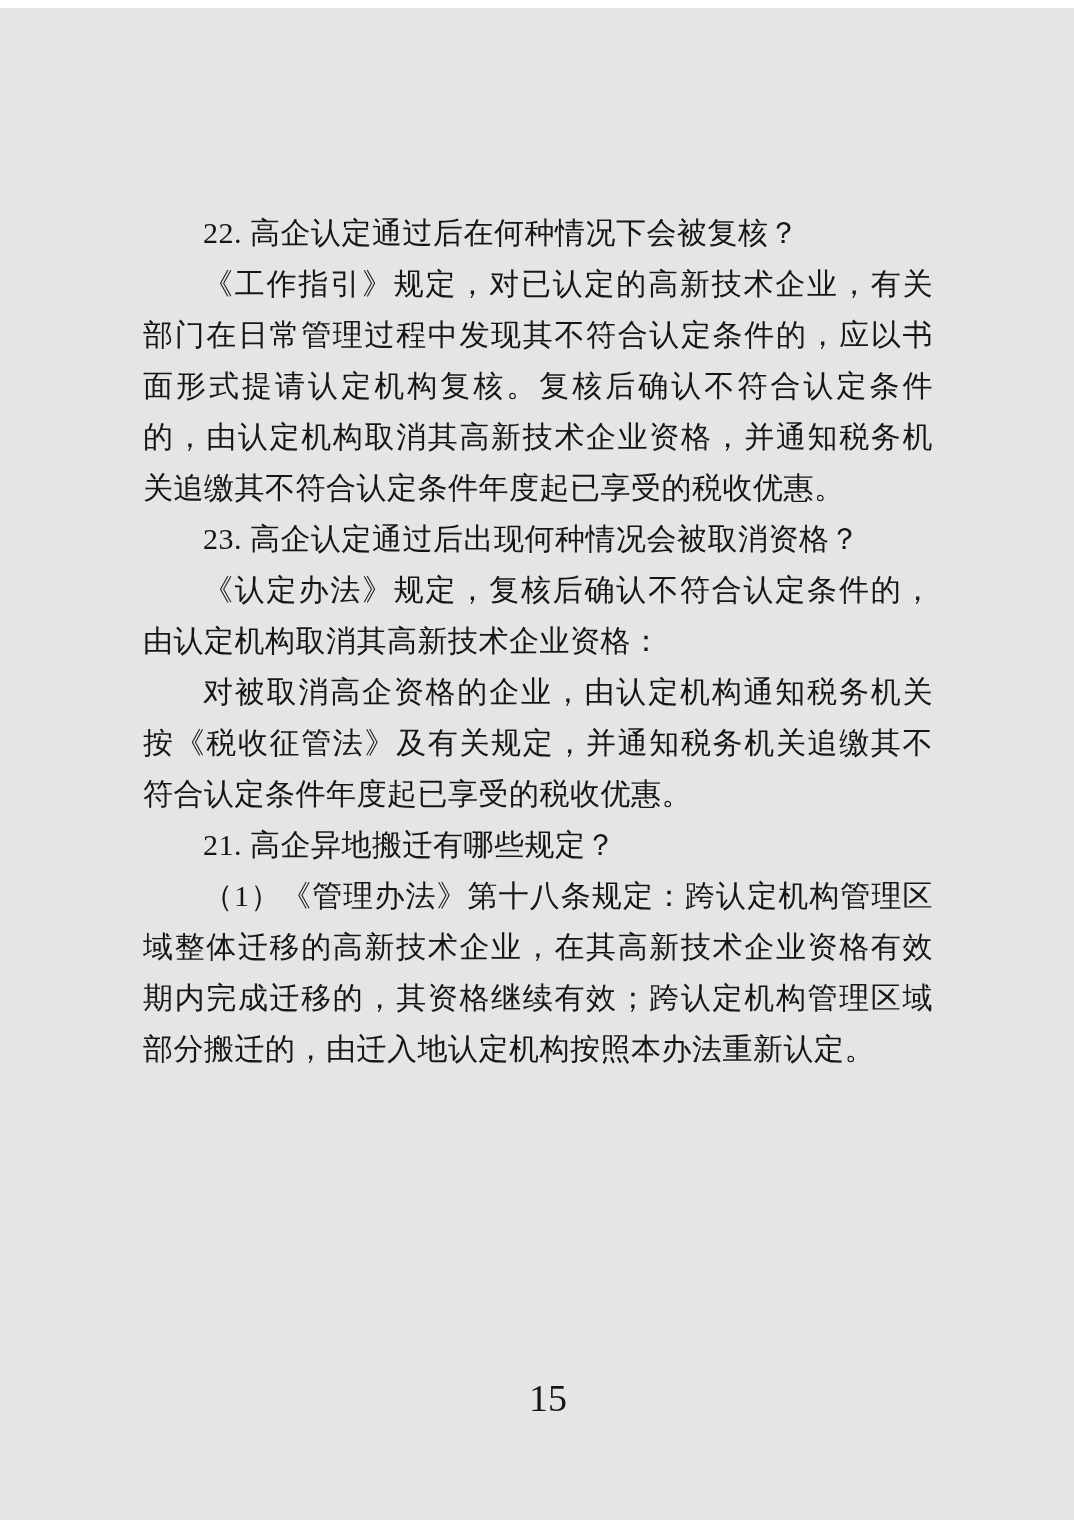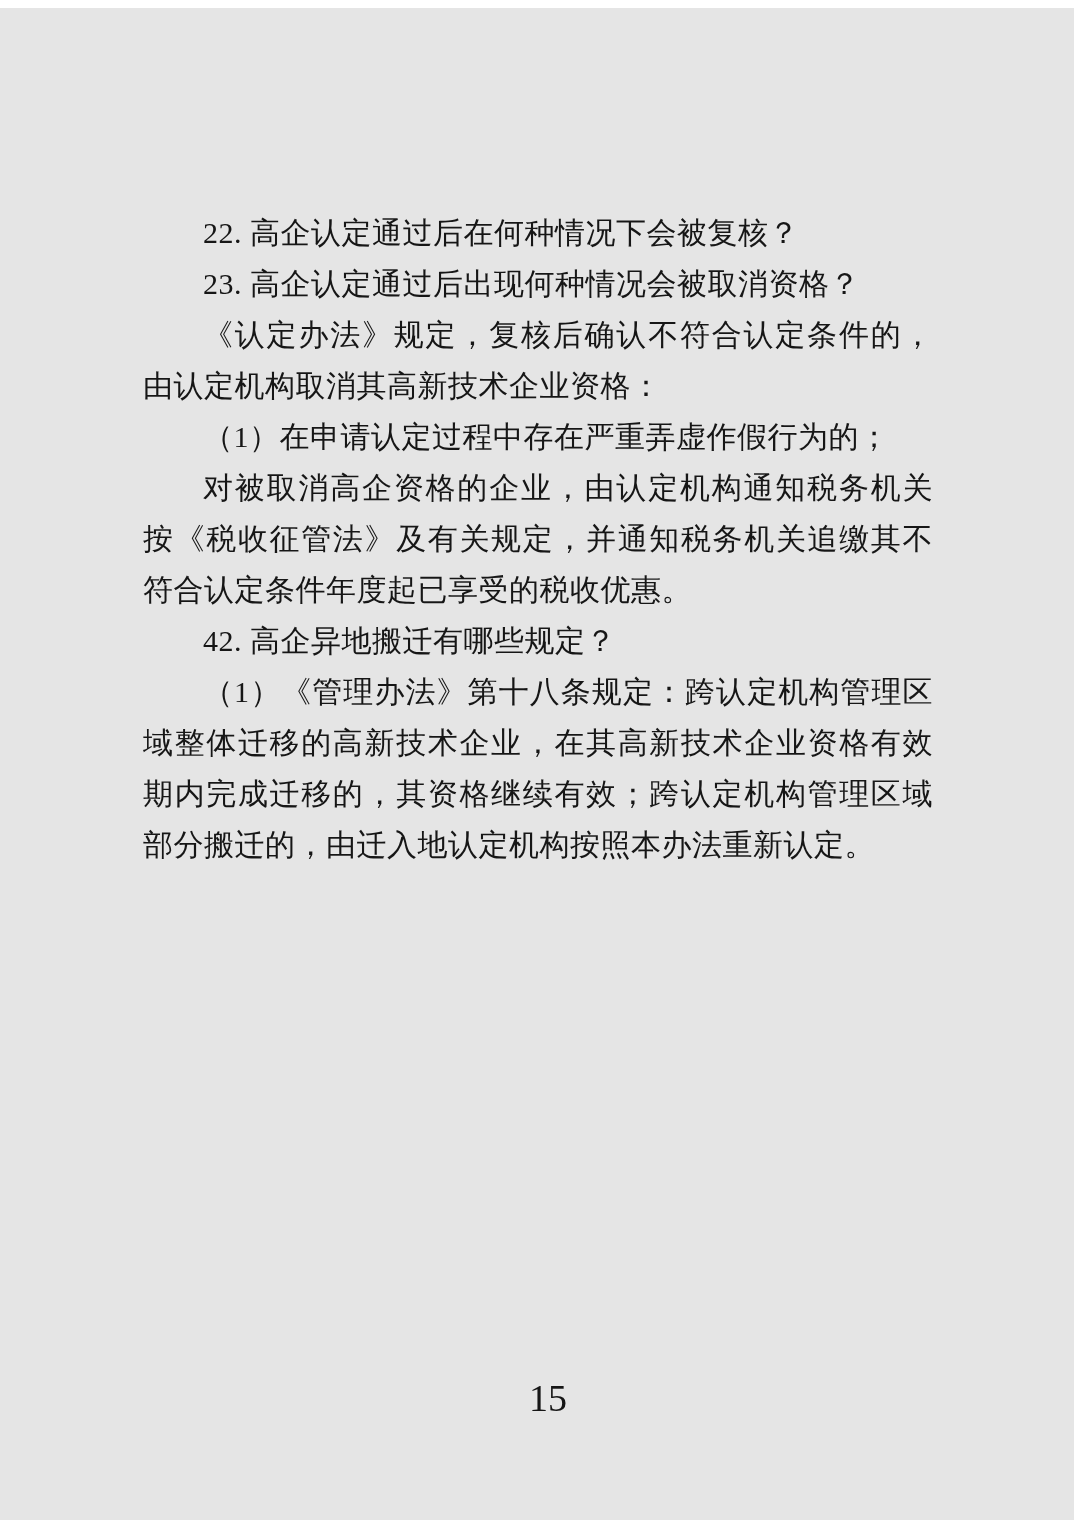--- a/index.html
+++ b/index.html
@@ -47,21 +47,21 @@
     color: #161616;
     font-family: "Liberation Serif", "DejaVu Serif", serif;
   }
 </style>
 </head>
 <body>
 
 <div class="page">
   <div class="content">
     <p>22. 高企认定通过后在何种情况下会被复核？</p>
+    <p>《工作指引》规定，对已认定的高新技术企业，有关部门在日常管理过程中发现其不符合认定条件的，应以书面形式提请认定机构复核。复核后确认不符合认定条件的，由认定机构取消其高新技术企业资格，并通知税务机关追缴其不符合认定条件年度起已享受的税收优惠。</p>
     <p>23. 高企认定通过后出现何种情况会被取消资格？</p>
     <p>《认定办法》规定，复核后确认不符合认定条件的，由认定机构取消其高新技术企业资格：</p>
-    <p>（1）在申请认定过程中存在严重弄虚作假行为的；</p>
     <p>对被取消高企资格的企业，由认定机构通知税务机关按《税收征管法》及有关规定，并通知税务机关追缴其不符合认定条件年度起已享受的税收优惠。</p>
-    <p>42. 高企异地搬迁有哪些规定？</p>
+    <p>21. 高企异地搬迁有哪些规定？</p>
     <p>（1）《管理办法》第十八条规定：跨认定机构管理区域整体迁移的高新技术企业，在其高新技术企业资格有效期内完成迁移的，其资格继续有效；跨认定机构管理区域部分搬迁的，由迁入地认定机构按照本办法重新认定。</p>
   </div>
   <div class="page-number">15</div>
 </div>
 
 </body></html>

